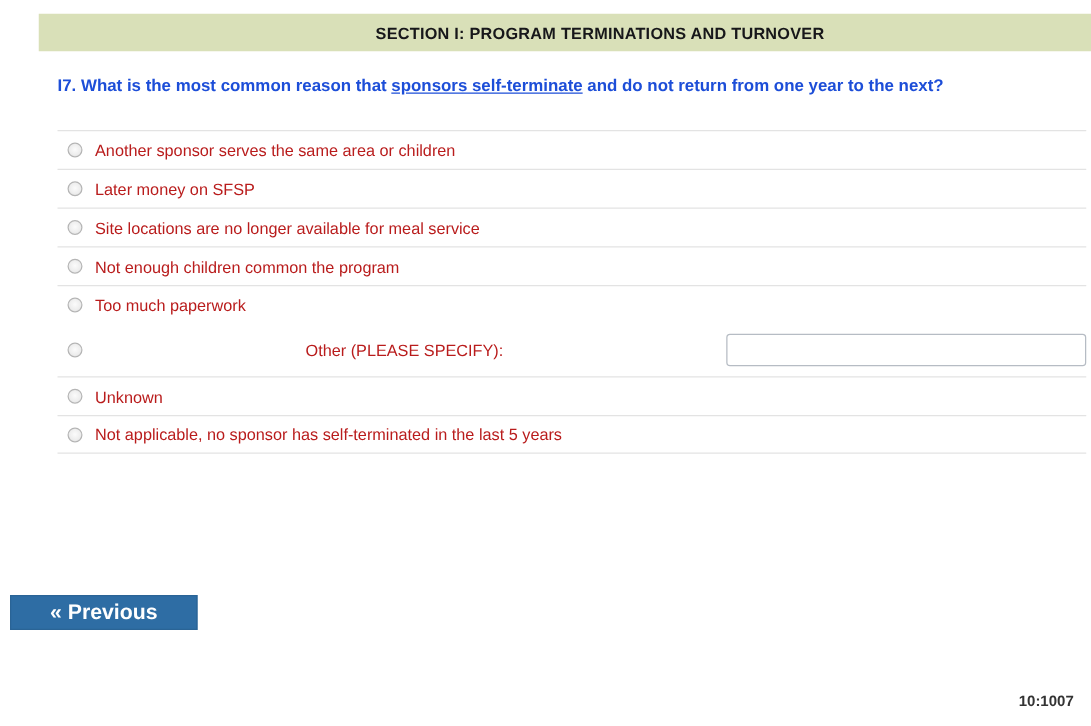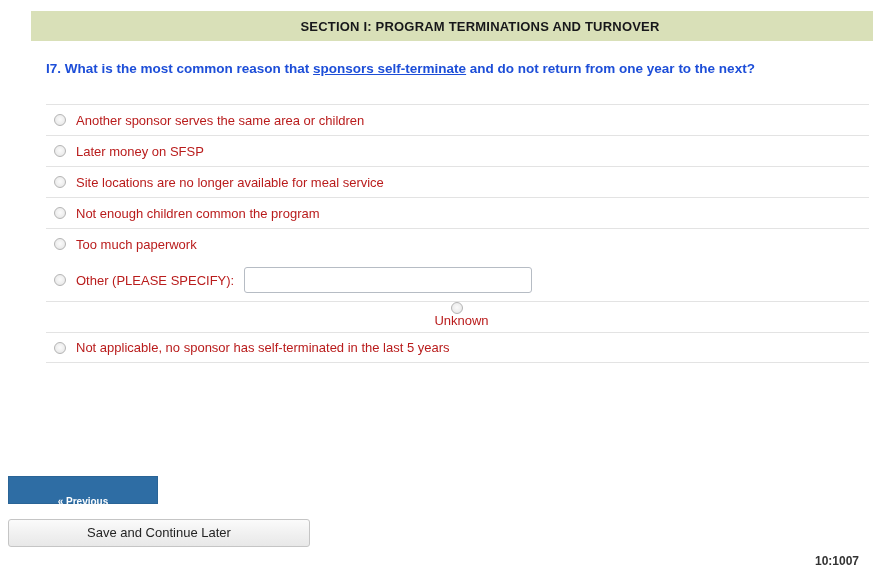--- a/index.html
+++ b/index.html
@@ -71,21 +71,20 @@
     box-sizing: border-box;
   }
   .option-row.last {
     border-bottom: 1px solid #e3e3e3;
   }
   .option-row.tall {
     height: 42px;
   }
   .option-row.gap-top {
     border-top: 1px solid #e3e3e3;
-    flex-direction: column;
   }
   .radio {
     width: 12px;
     height: 12px;
     border-radius: 50%;
     border: 1px solid #b5b5b5;
     background: radial-gradient(circle at 50% 45%, #fbfbfb 0%, #ededed 60%, #dcdcdc 100%);
     box-sizing: border-box;
     flex: 0 0 auto;
     margin-right: 10px;
@@ -119,24 +118,24 @@
     display: flex;
     gap: 6px;
   }
   .nav-btn {
     width: 150px;
     height: 28px;
     background: #2e6da4;
     border: 1px solid #2a6496;
     color: #ffffff;
     font-family: "Liberation Sans", sans-serif;
-    font-size: 10px;
+    font-size: 17px;
     font-weight: bold;
     cursor: pointer;
-    padding: 12px;
+    padding: 0;
     line-height: 26px;
     text-align: center;
   }
   .save-btn {
     position: absolute;
     left: 8px;
     top: 519px;
     width: 302px;
     height: 28px;
     background: linear-gradient(to bottom, #fbfbfb 0%, #f1f1f1 50%, #e8e8e8 100%);
@@ -197,21 +196,21 @@
       <span class="option-label">Not enough children common the program</span>
     </div>
 
     <div class="option-row">
       <span class="radio"></span>
       <span class="option-label">Too much paperwork</span>
     </div>
 
 
 
-    <div class="option-row tall" style="border-top:none;">
+    <div class="option-row tall" style="border-top:none;justify-content:space-between;">
       <span class="radio"></span>
       <span class="option-label">Other (PLEASE SPECIFY):</span>
       <input class="other-input" type="text" value="" placeholder="" style="">
     </div>
 
     <div class="option-row gap-top">
       <span class="radio"></span>
       <span class="option-label">Unknown</span>
     </div>
 
@@ -219,17 +218,16 @@
       <span class="radio"></span>
       <span class="option-label">Not applicable, no sponsor has self-terminated in the last 5 years</span>
     </div>
 
   </div>
 
   <div class="btn-row">
     <button class="nav-btn">« Previous</button>
   </div>
 
-  <button class="save-btn">Save and Continue Later</button>
 
   <div class="footer-code">10:1007</div>
 
 </div>
 
 </body></html>

